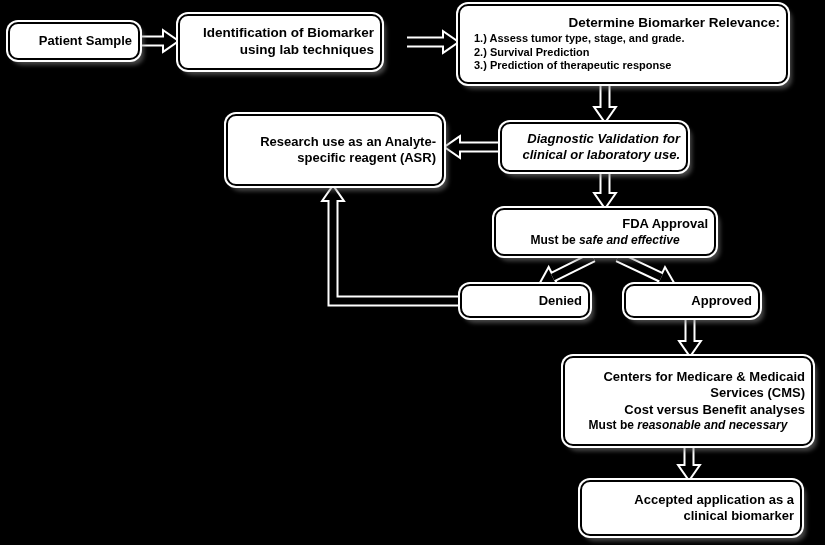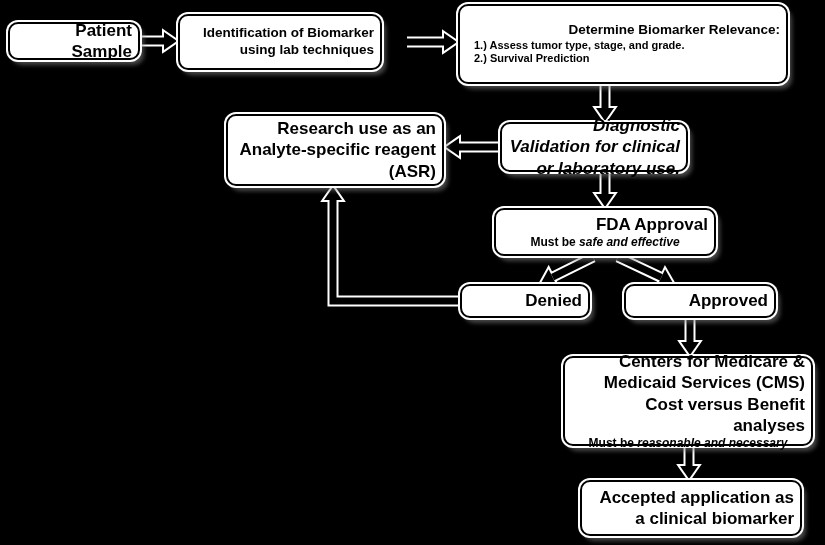--- a/index.html
+++ b/index.html
@@ -23,21 +23,21 @@
     color:#000;
     font-weight:bold;
     display:flex;flex-direction:column;
     align-items:center;justify-content:center;
     text-align:center;
     box-sizing:border-box;
     padding:3px 6px;
     line-height:1.25;
   }
   .node .node-title{width:100%;text-align:right;}
-  .fs13{font-size:17px;}
+  .fs13{font-size:13px;}
   .fs135{font-size:13.5px;}
   .fs12{font-size:12px;}
   .italic{font-style:italic;}
   .relevance .list{width:100%;text-align:left;padding-left:8px;box-sizing:border-box;}
   .relevance .list-item{font-size:11px;}
   .sub em{font-style:italic;font-weight:bold;}
   .sub span{font-weight:bold;}
 </style>
 </head>
 <body>
@@ -93,41 +93,42 @@
 
   <div class="node fs135" style="left:178px;top:14px;width:204px;height:56px;">
     <div class="node-title">Identification of Biomarker using lab techniques</div>
   </div>
 
   <div class="node relevance" style="left:458px;top:4px;width:330px;height:80px;">
     <div class="node-title fs135">Determine Biomarker Relevance:</div>
     <div class="list">
       <div class="list-item">1.) Assess tumor type, stage, and grade.</div>
       <div class="list-item">2.) Survival Prediction</div>
+      <div class="list-item">3.) Prediction of therapeutic response</div>
     </div>
   </div>
 
   <div class="node fs13 italic" style="left:500px;top:122px;width:188px;height:50px;">
     <div class="node-title">Diagnostic Validation for clinical or laboratory use.</div>
   </div>
 
   <div class="node fs13" style="left:226px;top:114px;width:218px;height:72px;">
     <div class="node-title">Research use as an Analyte-specific reagent (ASR)</div>
   </div>
 
   <div class="node" style="left:494px;top:208px;width:222px;height:48px;">
     <div class="node-title fs13">FDA Approval</div>
     <div class="sub fs12"><span>Must be </span><em>safe and effective</em></div>
   </div>
 
   <div class="node fs13" style="left:460px;top:284px;width:130px;height:34px;">
     <div class="node-title">Denied</div>
   </div>
 
-  <div class="node fs13" style="left:624px;top:284px;width:152px;height:34px;">
+  <div class="node fs13" style="left:624px;top:284px;width:136px;height:34px;">
     <div class="node-title">Approved</div>
   </div>
 
   <div class="node" style="left:563px;top:356px;width:250px;height:90px;">
     <div class="node-title fs13">Centers for Medicare &amp; Medicaid Services (CMS)</div>
     <div class="node-title fs13">Cost versus Benefit analyses</div>
     <div class="sub fs12"><span>Must be </span><em>reasonable and necessary</em></div>
   </div>
 
   <div class="node fs13" style="left:580px;top:480px;width:222px;height:56px;">

